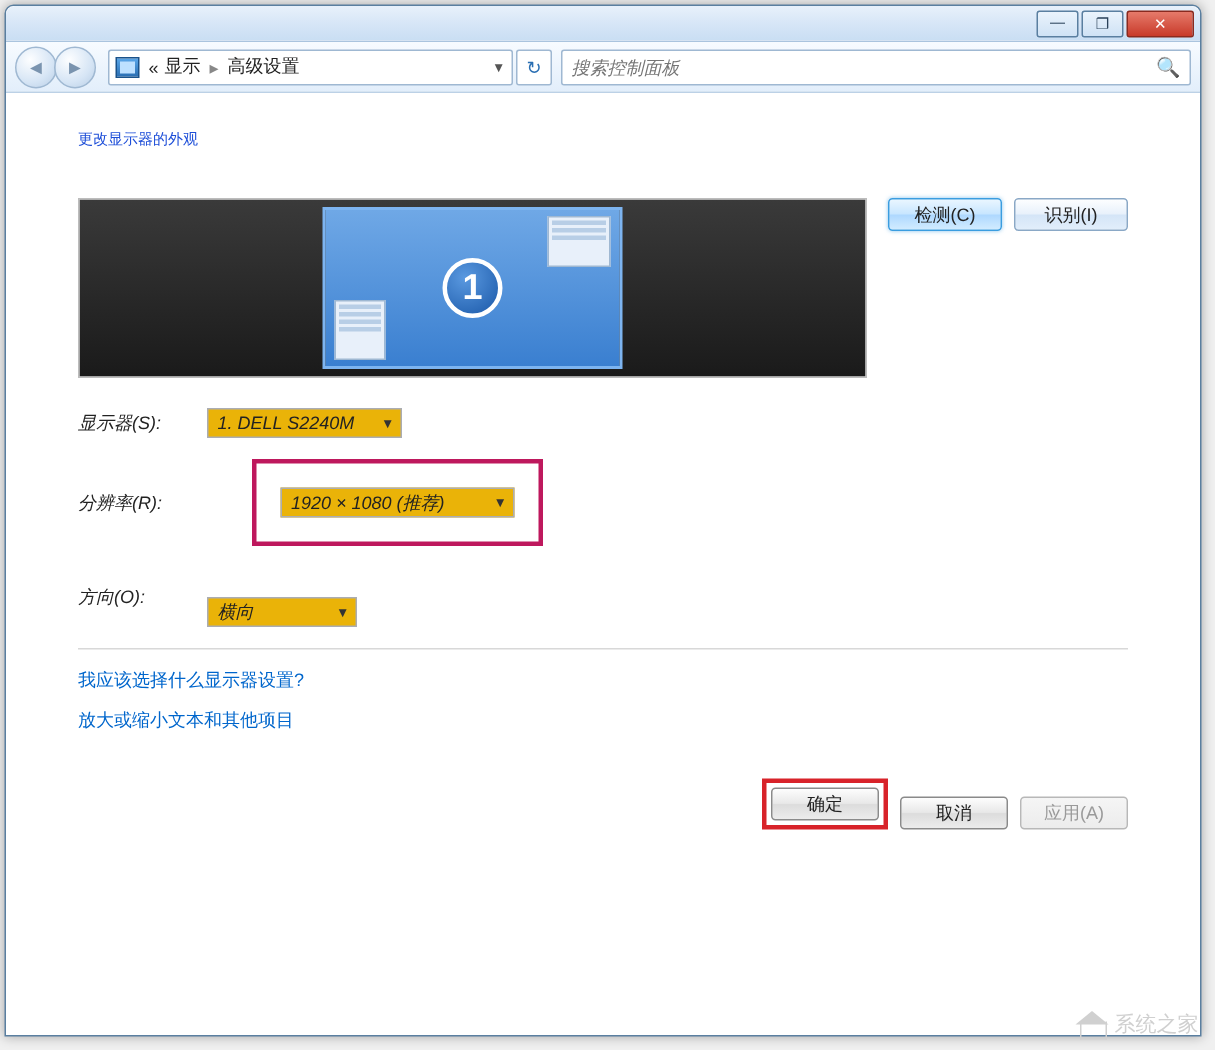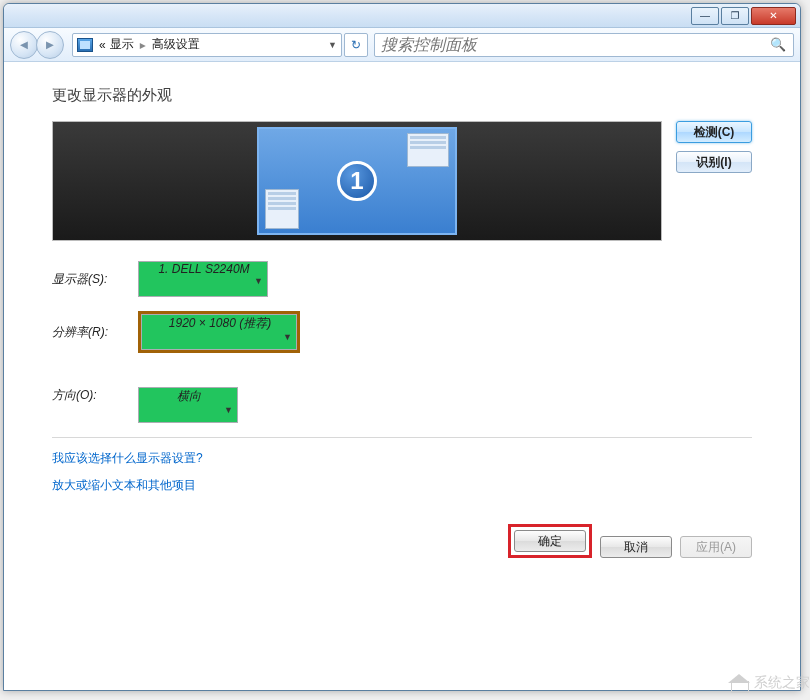--- a/index.html
+++ b/index.html
@@ -34,80 +34,80 @@
 .addr-bar {
   flex: 0 0 270px; height:24px; border:1px solid #9fb8d2; background:#fff; display:flex; align-items:center;
   font-size:12px; color:#222; padding:0 4px; border-radius:2px;
 }
 .addr-icon { width:16px; height:14px; background: linear-gradient(to bottom,#5aa6e8,#2a6fb3); border:1px solid #1a528a; margin-right:6px; position:relative; }
 .addr-icon::after { content:""; position:absolute; left:2px; top:2px; width:10px; height:8px; background:#bde0ff; }
 .addr-sep { margin: 0 6px; color:#888; }
 .addr-drop { margin-left:auto; color:#555; font-size:9px; }
 .refresh-btn { width:24px; height:24px; border:1px solid #9fb8d2; background:#fff; margin-left:2px; display:flex; align-items:center; justify-content:center; color:#2a6fb3; font-size:12px; border-radius:2px; }
 .search-bar { flex:1; height:24px; border:1px solid #9fb8d2; background:#fff; margin-left:6px; display:flex; align-items:center; padding:0 6px; border-radius:2px; }
-.search-bar input { border:none; outline:none; flex:1; font-size:16px; color:#be185d; font-style:italic; }
+.search-bar input { border:none; outline:none; flex:1; font-size:12px; color:#be185d; font-style:italic; }
 .search-icon { color:#2a6fb3; font-size:13px; }
 
 .content { padding: 24px 48px 0 48px; font-size:12px; color:#222; }
-.page-title { color:#404040; font-size:15px; font-weight:normal; margin-bottom:16px; }
+.page-title { color:#1d4ed8; font-size:10px; font-weight:normal; margin-bottom:32px; }
 
 .preview-row { display:flex; align-items:flex-start; margin-bottom:20px; }
 .preview-box {
   flex:1; height:120px; border:1px solid #bcbcbc; background: linear-gradient(to bottom,#3a3a3a,#1a1a1a);
   display:flex; align-items:center; justify-content:center; position:relative; margin-right:14px;
 }
 .monitor {
   width:200px; height:108px; background: linear-gradient(to bottom,#6fa8e6,#3a7fd0);
   border:2px solid #7db4f0; position:relative; display:flex; align-items:center; justify-content:center;
 }
 .monitor-num {
   width:40px; height:40px; border-radius:50%; background: radial-gradient(circle at 35% 30%,#5a99e0,#1a58a8);
   border:3px solid #fff; display:flex; align-items:center; justify-content:center;
   color:#fff; font-size:24px; font-weight:bold;
 }
 .mon-win { position:absolute; background:#e8f0fa; border:1px solid #9fb8d2; }
 .mon-win.tr { right:6px; top:4px; width:42px; height:34px; }
 .mon-win.bl { left:6px; bottom:4px; width:34px; height:40px; }
 .mon-win .bar { height:3px; background:#b8cee6; margin:2px 2px 0 2px; }
 
-.side-btns { display:flex; flex-direction:column; gap:8px;font-weight:bold; }
+.side-btns { display:flex; flex-direction:row; gap:8px; }
 .aero-btn {
   width:76px; height:22px; border:1px solid #8aa8c6; border-radius:3px;
   background: linear-gradient(to bottom,#fdfeff 0%, #e8f1fb 48%, #d4e5f7 52%, #e2eefb 100%);
   font-size:12px; color:#222; text-align:center; line-height:20px; cursor:default;
 }
 .aero-btn.hl { border-color:#3a9de0; box-shadow: 0 0 3px rgba(58,157,224,0.6); background: linear-gradient(to bottom,#eaf6ff,#c8e6ff 48%,#aed8ff 52%,#d2ecff); }
 
 .form-row { display:flex; align-items:center; margin-bottom:14px;font-style:italic; }
 .form-label { width:86px; }
 .dropdown {
-  height:36px; border:1px solid #abadb3; background:#22c55e; display:flex; align-items:center;
-  padding:0 4px 0 6px; font-size:12px; min-width:100px; position:relative;flex-direction:column;
+  height:20px; border:1px solid #abadb3; background:#eab308; display:flex; align-items:center;
+  padding:0 4px 0 6px; font-size:12px; min-width:100px; position:relative;
 }
 .dropdown .dd-arrow { margin-left:auto; font-size:9px; color:#333; }
 .dd-display { width:130px; }
 .dd-res { width:156px; }
 .dd-orient { width:90px;margin-top:20px; }
-.red-frame { border:3px solid #a16207; padding:0; display:inline-block; }
+.red-frame { border:3px solid #be185d; padding:16px; display:inline-block;margin-left:30px; }
 
 .adv-row { display:flex; justify-content:flex-end; margin:10px 0 12px 0; }
 .link { color:#0066cc; font-size:12px; cursor:default; }
 .divider { border-top:1px solid #d8d8d8; margin-bottom:12px; }
 .links-block .link { display:block; margin-bottom:10px; }
 
 .btn-row { display:flex; justify-content:flex-end; gap:8px; margin-top:30px; align-items:flex-end; }
 .btn {
   width:72px; height:22px; border:1px solid #8a8a8a; border-radius:3px;
   background: linear-gradient(to bottom,#fdfdfd,#e8e8e8 48%,#dcdcdc 52%,#ececec);
   font-size:12px; text-align:center; line-height:20px; cursor:default;
 }
 .btn.disabled { color:#9a9a9a; border-color:#b8b8b8; background:linear-gradient(to bottom,#f5f5f5,#ececec); }
 .red-frame-btn { border:3px solid #d8232a; padding:3px; }
 
-.watermark { position:absolute; right:0; bottom:8px; color:#d0d0d0; font-size:14px; display:flex; align-items:center; gap:4px; }
+.watermark { position:absolute; right:11px; bottom:8px; color:#d0d0d0; font-size:14px; display:flex; align-items:center; gap:4px; }
 .watermark .house { width:22px; height:18px; position:relative; }
 .watermark .house::before { content:""; position:absolute; left:3px; top:7px; width:16px; height:11px; border:1.5px solid #d0d0d0; border-top:none; }
 .watermark .house::after { content:""; position:absolute; left:0; top:0; border-left:11px solid transparent; border-right:11px solid transparent; border-bottom:9px solid #d0d0d0; }
 </style>
 </head>
 <body>
 
 <div class="window">
 
   <div class="titlebar">

